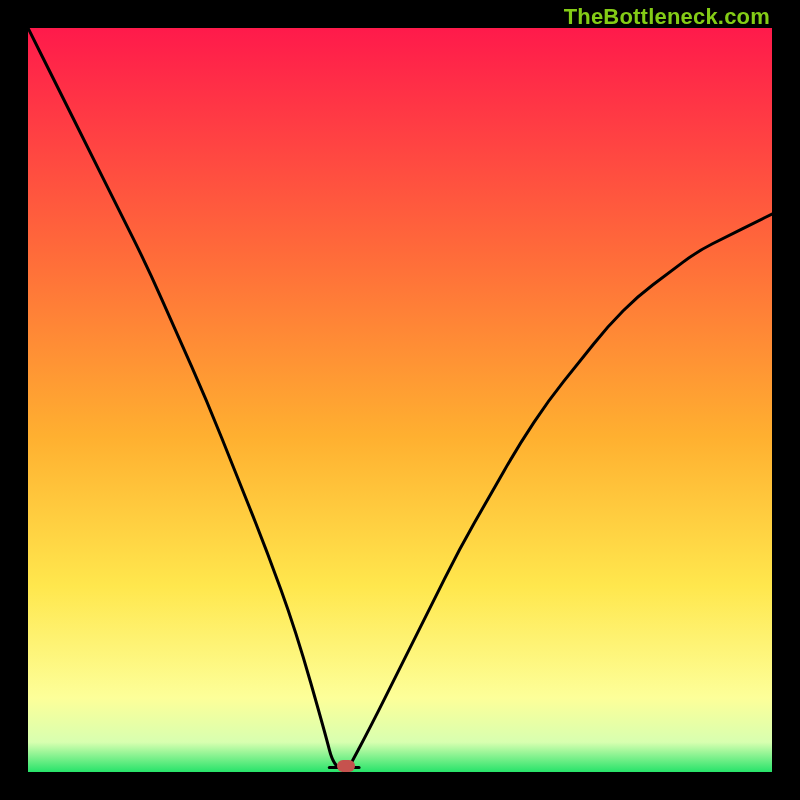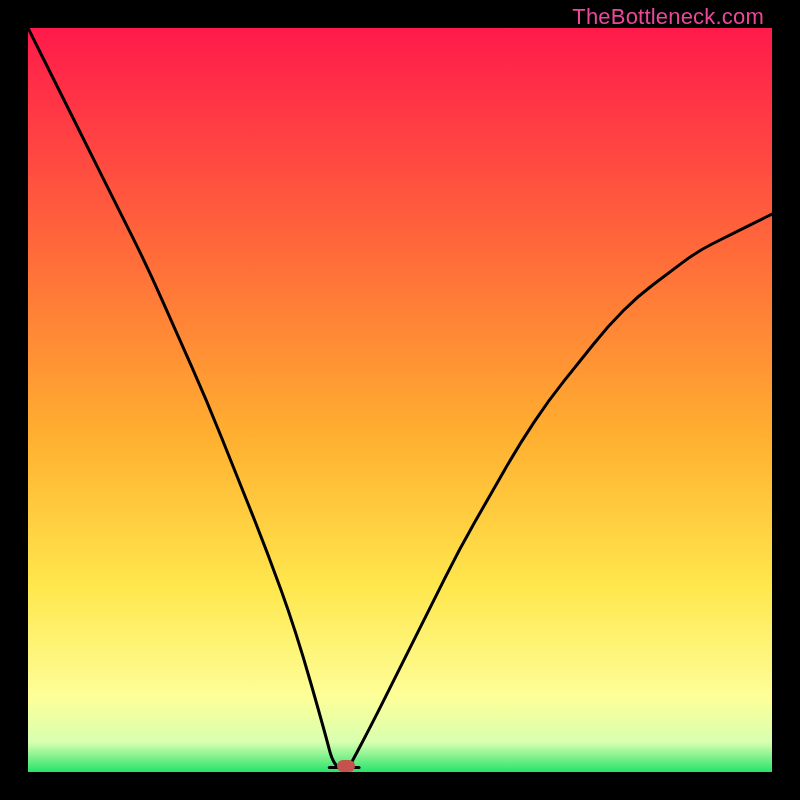--- a/index.html
+++ b/index.html
@@ -22,24 +22,24 @@
   .plot-area {
     position: absolute;
     left: 0;
     top: 0;
     width: 744px;
     height: 744px;
   }
   .watermark {
     position: absolute;
     top: 4px;
-    right: 36px;
-    color: #ec4899;
+    right: 30px;
+    color: #84cc16;
     font-size: 22px;
-    font-weight: 400;
+    font-weight: 700;
     letter-spacing: 0.2px;
   }
   .marker {
     position: absolute;
     width: 18px;
     height: 12px;
     border-radius: 6px;
     transform: translate(-50%, -50%);
   }
 </style>

